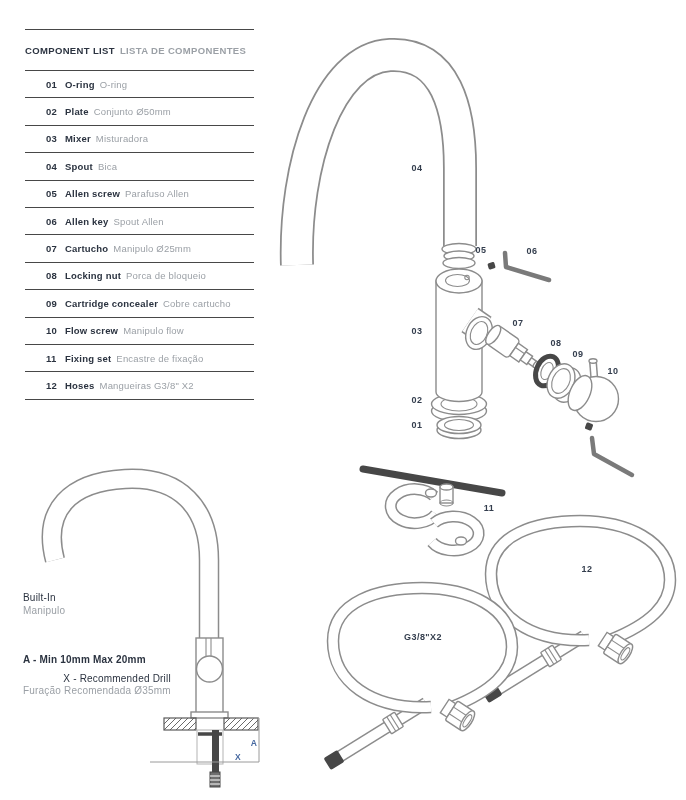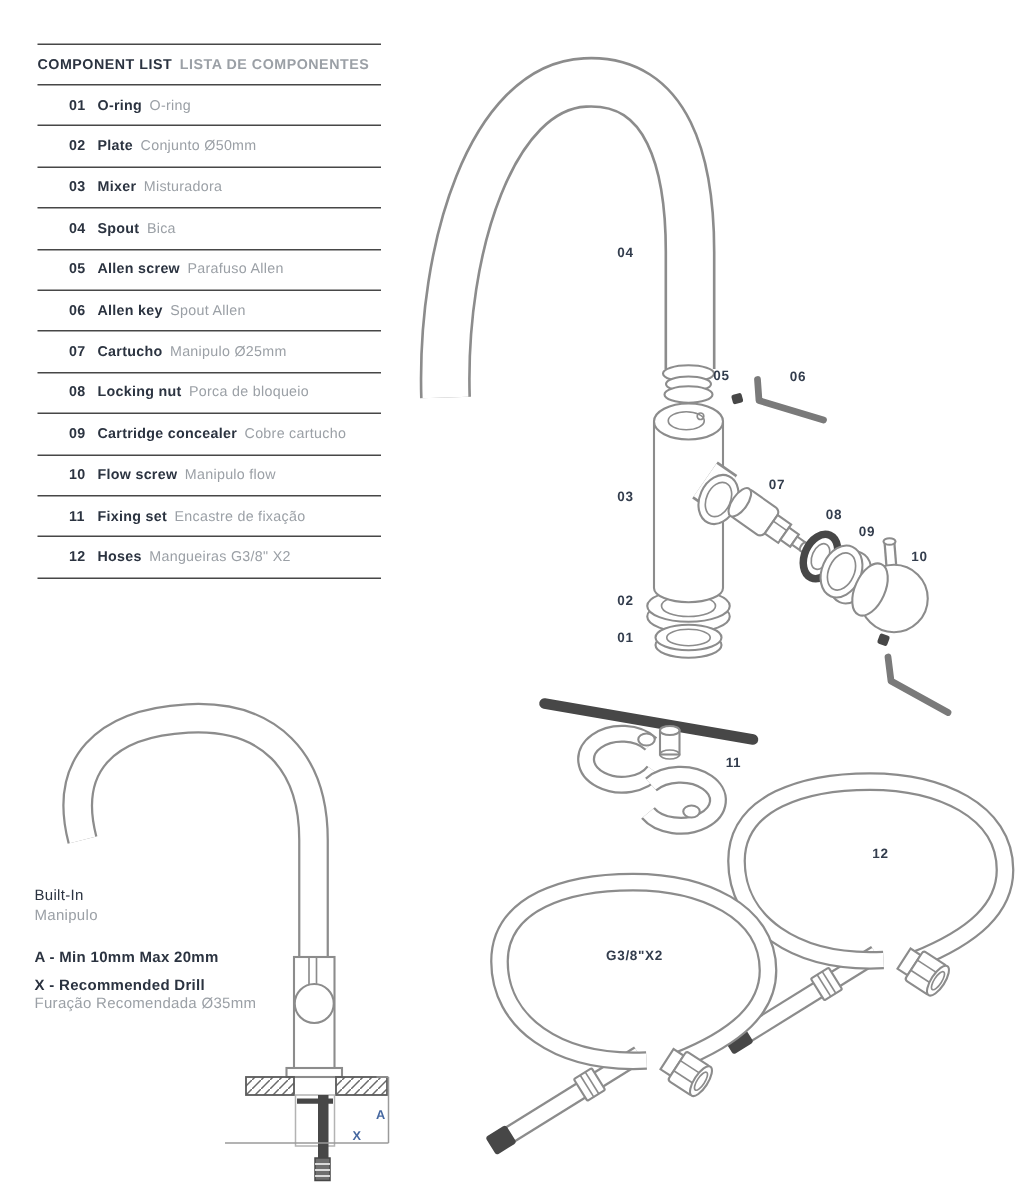--- a/index.html
+++ b/index.html
@@ -11,38 +11,38 @@
   .tube-o{fill:none;stroke:#8c8c8c;}
   .tube-i{fill:none;stroke:#ffffff;}
   .part{fill:#ffffff;stroke:#8c8c8c;stroke-width:1.4;}
   .thin{fill:none;stroke:#8c8c8c;stroke-width:1.1;}
   .dark{fill:#474747;stroke:none;}
   .key{fill:none;stroke:#7a7a7a;stroke-width:4.5;stroke-linecap:round;stroke-linejoin:round;}
   .dline{fill:none;stroke:#9a9a9a;stroke-width:1;}
 
   
   .component-list{position:absolute;left:25px;top:29px;width:229px;box-sizing:border-box;}
-  .cl-header{box-sizing:border-box;height:28px;border-top:1.6px solid #474747;
+  .cl-header{box-sizing:border-box;height:42px;border-top:1.6px solid #474747;
              border-bottom:1.4px solid #474747;display:flex;align-items:center;
              font-size:9.5px;letter-spacing:.35px;white-space:nowrap;}
   .cl-title-en{font-weight:bold;color:#2b3340;margin-right:5px;}
   .cl-title-pt{color:#9ba0a6;font-weight:bold;}
   .cl-row{box-sizing:border-box;height:27.4px;border-bottom:1.4px solid #474747;
           display:flex;align-items:center;font-size:9.5px;letter-spacing:.2px;white-space:nowrap;}
   .cl-row .num{margin-left:21px;width:19px;font-weight:bold;color:#2b3340;}
   .cl-row .en{font-weight:bold;color:#2b3340;margin-right:5px;}
   .cl-row .pt{color:#9ba0a6;}
 
   
   .install-notes{position:absolute;left:23px;top:592px;font-size:10px;line-height:12.5px;
                  letter-spacing:.2px;white-space:nowrap;}
   .nb-title{font-weight:normal;color:#2b3340;}
   .nb-sub{color:#9ba0a6;}
-  .nb-dim-a{font-weight:bold;color:#2b3340;margin-top:16px;}
-  .nb-dim-x{font-weight:bold;color:#2b3340;margin-top:6px;}
+  .nb-dim-a{font-weight:bold;color:#2b3340;margin-top:37px;}
+  .nb-dim-x{font-weight:normal;color:#2b3340;margin-top:6px;text-align:right;}
 
   
   .callout-layer{position:absolute;left:0;top:0;width:686px;height:800px;pointer-events:none;}
   .callout{position:absolute;transform:translate(-50%,-50%);font-size:9px;font-weight:bold;
            color:#333d4d;letter-spacing:.45px;white-space:nowrap;}
   .callout.accent{color:#4668a0;font-size:8.5px;}
 </style>
 </head>
 <body>
 

